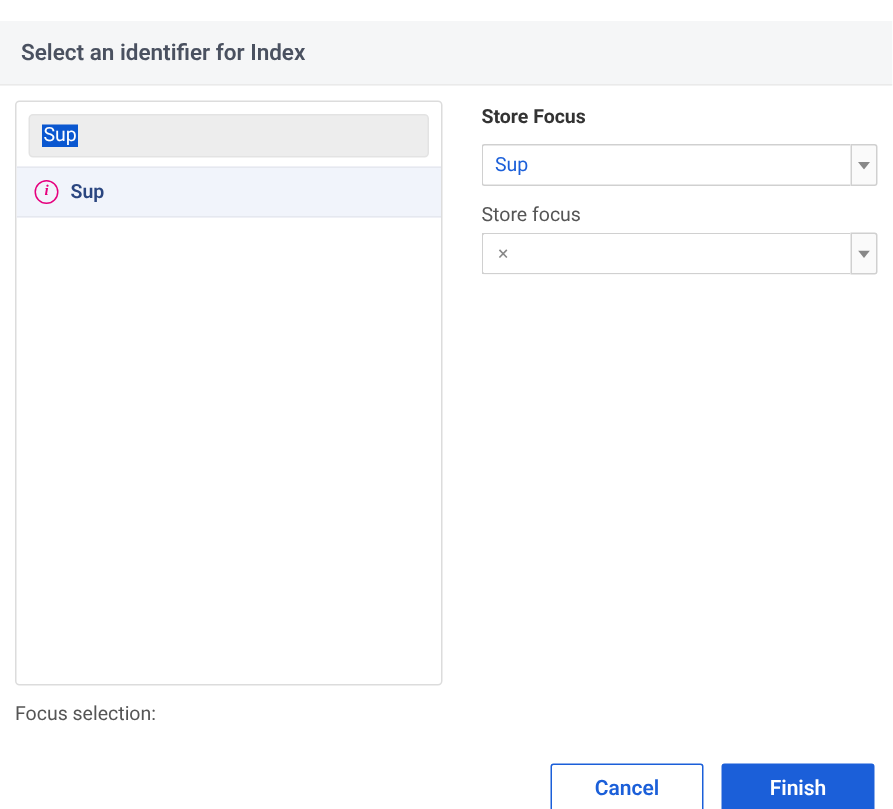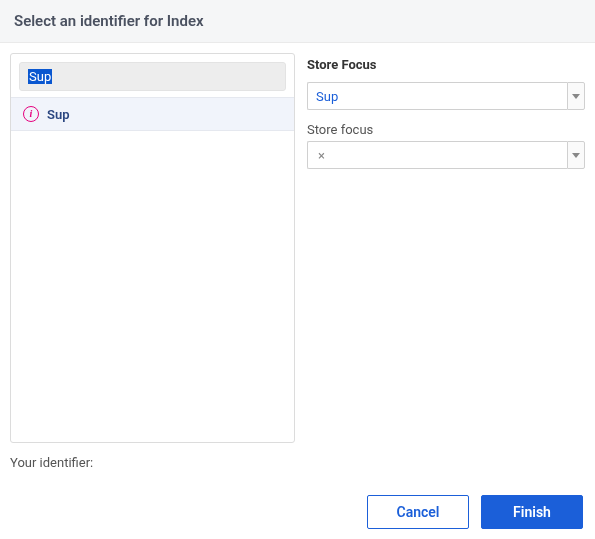--- a/index.html
+++ b/index.html
@@ -11,30 +11,31 @@
       font-family: -apple-system, BlinkMacSystemFont, "Segoe UI", Roboto, Arial, sans-serif;
       font-size: 13px;
       color: #333;
       background: #fff;
       width: 595px;
     }
     .header {
       background: #f5f6f7;
       padding: 12px 14px;
       border-bottom: 1px solid #eaeaea;
+      margin-top: 14px;
     }
     .header-title {
       font-size: 15px;
       font-weight: 600;
       color: #4a5160;
     }
     .body {
       display: flex;
       padding: 10px;
-      gap: 12px;
+      gap: 26px;
     }
     .left-panel {
       width: 285px;
       border: 1px solid #dcdcdc;
       border-radius: 3px;
       height: 390px;
       display: flex;
       flex-direction: column;
       overflow: hidden;
     }
@@ -229,19 +230,19 @@
               <path d="M0 0 L4 5 L8 0 Z" fill="#888"></path>
             </svg>
         </div>
       </div>
     </div>
   </div>
 
 </div>
 
 <div class="selection-summary">
-  <div>Your identifier:</div>
+  <div>Focus selection:</div>
 </div>
 
 <div class="footer">
   <div class="btn btn-secondary">Cancel</div>
   <div class="btn btn-primary">Finish</div>
 </div>
 
 </body></html>

